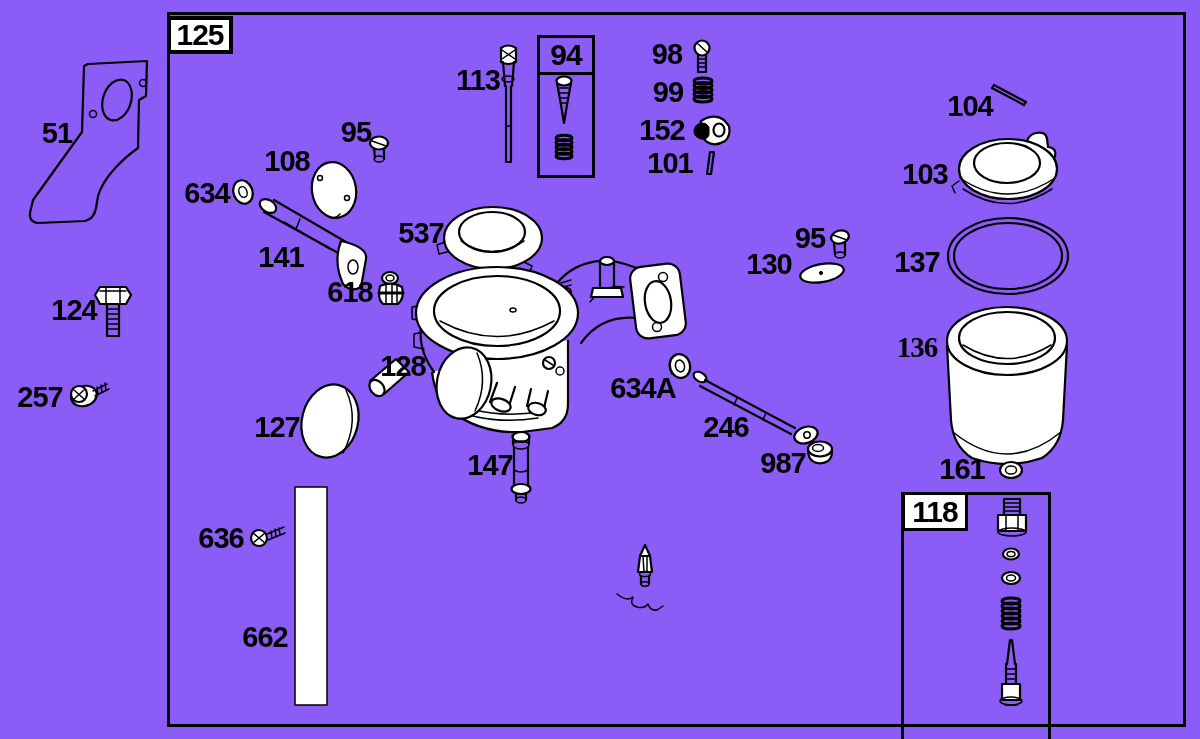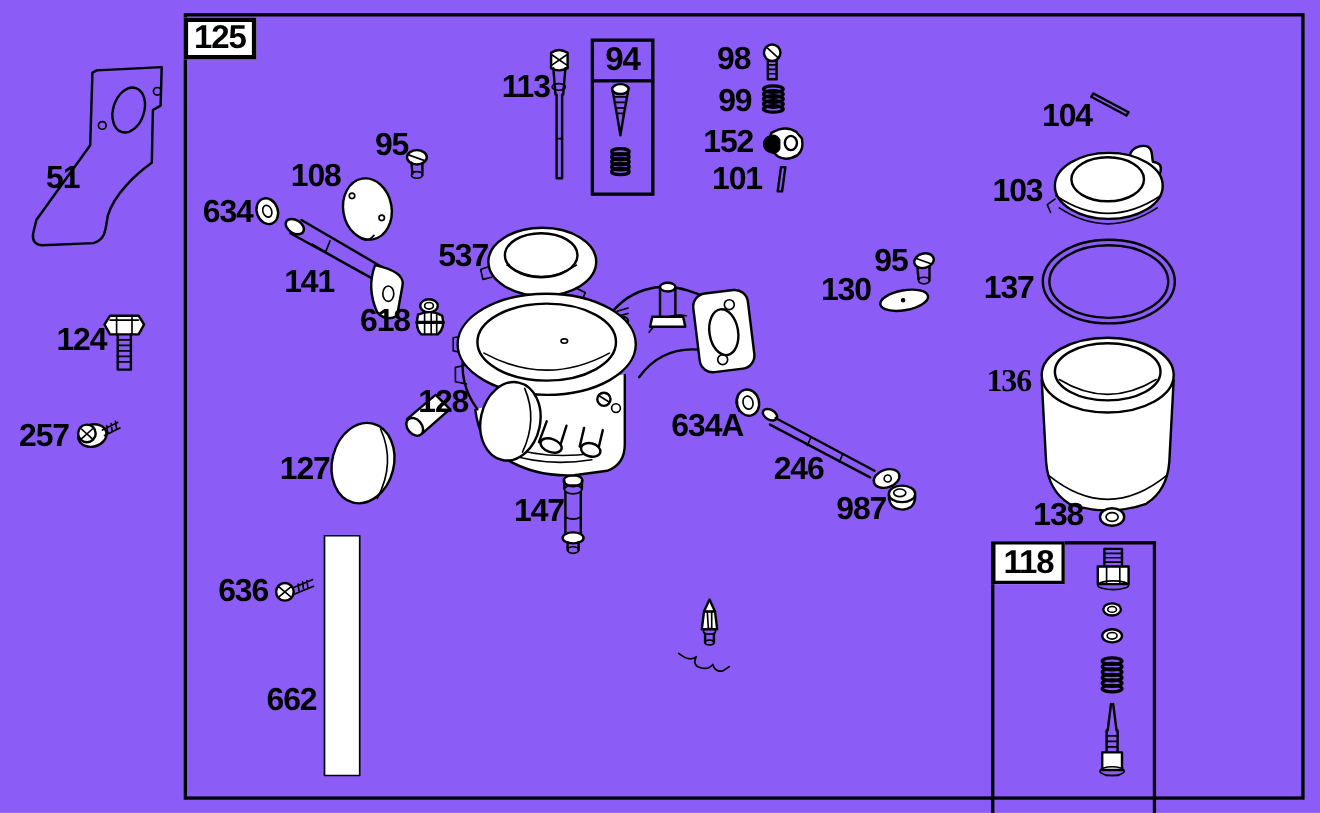--- a/index.html
+++ b/index.html
@@ -315,21 +315,21 @@
     </div>
   </div>
 
 
   <div class="kitbox" style="left:901px;top:492px;width:150px;height:253px;">
     <div class="kit118-hdr">
       <span class="boxnum">118</span>
     </div>
   </div>
 
-  <div class="lbl" style="left:57px;top:133px;margin-top:29px;">51</div>
+  <div class="lbl" style="left:57px;top:133px;">51</div>
   <div class="lbl" style="left:74px;top:310px;">124</div>
   <div class="lbl" style="left:40px;top:397px;">257</div>
   <div class="lbl" style="left:207px;top:193px;">634</div>
   <div class="lbl" style="left:287px;top:161px;">108</div>
   <div class="lbl" style="left:356px;top:132px;">95</div>
   <div class="lbl" style="left:478px;top:80px;">113</div>
   <div class="lbl" style="left:667px;top:54px;">98</div>
   <div class="lbl" style="left:668px;top:92px;">99</div>
   <div class="lbl" style="left:662px;top:130px;">152</div>
   <div class="lbl" style="left:670px;top:163px;">101</div>
@@ -341,17 +341,17 @@
   <div class="lbl" style="left:917px;top:262px;">137</div>
   <div class="lbl" style="left:281px;top:257px;">141</div>
   <div class="lbl" style="left:350px;top:292px;">618</div>
   <div class="lbl" style="left:917px;top:347px;font-family:Liberation Serif, serif;">136</div>
   <div class="lbl" style="left:366px;top:366px;margin-left:37px;">128</div>
   <div class="lbl" style="left:643px;top:388px;">634A</div>
   <div class="lbl" style="left:277px;top:427px;">127</div>
   <div class="lbl" style="left:726px;top:427px;">246</div>
   <div class="lbl" style="left:783px;top:463px;">987</div>
   <div class="lbl" style="left:490px;top:465px;">147</div>
-  <div class="lbl" style="left:962px;top:469px;">138</div>
+  <div class="lbl" style="left:962px;top:469px;">161</div>
   <div class="lbl" style="left:221px;top:538px;">636</div>
   <div class="lbl" style="left:265px;top:637px;">662</div>
 
 </div>
 
 </body></html>

